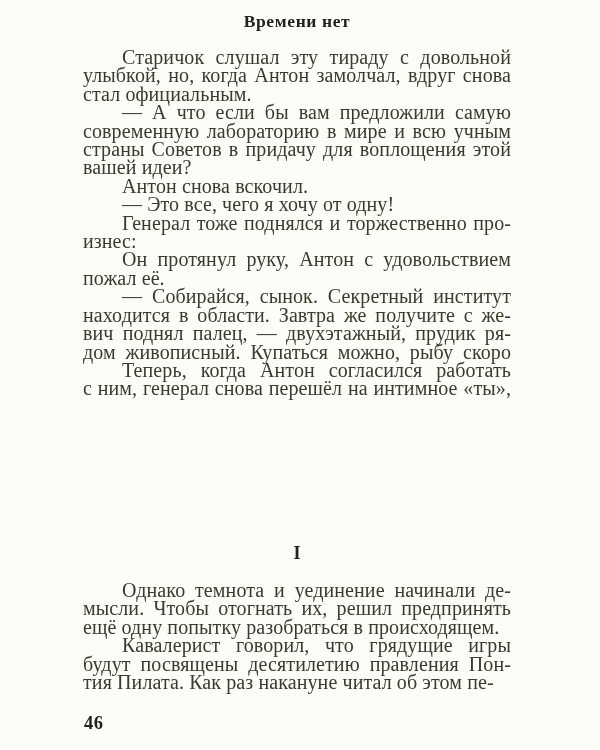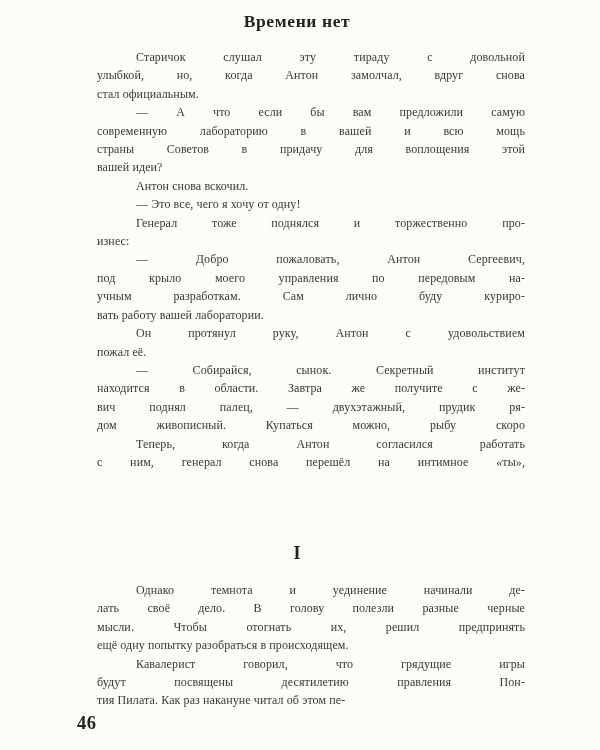--- a/index.html
+++ b/index.html
@@ -19,22 +19,22 @@
     position: absolute;
     top: 11px; left: 83px; width: 428px;
     text-align: center;
     font-weight: bold;
     font-size: 17.5px;
     letter-spacing: 0.6px;
     color: var(--ink-bold, #22241c);
   }
   .text-block {
     position: absolute;
-    left: 97px; width: 428px;
-    font-size: 12px;
+    left: 83px; width: 428px;
+    font-size: 20px;
     line-height: 18.4px;
     letter-spacing: 0.1px;
   }
   #text-block-1 { top: 48px; }
   #text-block-2 { top: 581px; }
   .para { margin: 0; }
   .line {
     text-align: justify;
     text-align-last: justify;
     white-space: normal;
@@ -44,60 +44,54 @@
   .section-heading {
     position: absolute;
     top: 543px; left: 83px; width: 428px;
     text-align: center;
     font-weight: bold;
     font-size: 18px;
     color: var(--ink-bold, #22241c);
   }
   .page-number {
     position: absolute;
-    top: 713px; left: 77px;
+    top: 713px; left: 84px;
     font-weight: bold;
     font-size: 18.5px;
     letter-spacing: 0.5px;
     color: var(--ink-bold, #22241c);
   }
 </style>
 </head>
 <body>
 
 <div class="page">
   <div class="running-header">Времени нет</div>
 
   <div class="text-block" id="text-block-1">
       <div class="para">
         <div class="line first">Старичок слушал эту тираду с довольной</div>
         <div class="line">улыбкой, но, когда Антон замолчал, вдруг снова</div>
         <div class="line last">стал официальным.</div>
       </div>
       <div class="para">
         <div class="line first">— А что если бы вам предложили самую</div>
-        <div class="line">современную лабораторию в вашей и всю мощь</div>
+        <div class="line">современную лабораторию в мире и всю учным</div>
         <div class="line">страны Советов в придачу для воплощения этой</div>
         <div class="line last">вашей идеи?</div>
       </div>
       <div class="para">
         <div class="line first last">Антон снова вскочил.</div>
       </div>
       <div class="para">
         <div class="line first last">— Это все, чего я хочу от одну!</div>
       </div>
       <div class="para">
         <div class="line first">Генерал тоже поднялся и торжественно про-</div>
         <div class="line last">изнес:</div>
-      </div>
-      <div class="para">
-        <div class="line first">— Добро пожаловать, Антон Сергеевич,</div>
-        <div class="line">под крыло моего управления по передовым на-</div>
-        <div class="line">учным разработкам. Сам лично буду куриро-</div>
-        <div class="line last">вать работу вашей лаборатории.</div>
       </div>
       <div class="para">
         <div class="line first">Он протянул руку, Антон с удовольствием</div>
         <div class="line last">пожал её.</div>
       </div>
       <div class="para">
         <div class="line first">— Собирайся, сынок. Секретный институт</div>
         <div class="line">находится в области. Завтра же получите с же-</div>
         <div class="line">вич поднял палец, — двухэтажный, прудик ря-</div>
         <div class="line">дом живописный. Купаться можно, рыбу скоро</div>
@@ -106,21 +100,20 @@
         <div class="line first">Теперь, когда Антон согласился работать</div>
         <div class="line">с ним, генерал снова перешёл на интимное «ты»,</div>
       </div>
     </div>
 
   <div class="section-heading">I</div>
 
   <div class="text-block" id="text-block-2">
       <div class="para">
         <div class="line first">Однако темнота и уединение начинали де-</div>
-        <div class="line">лать своё дело. В голову полезли разные черные</div>
         <div class="line">мысли. Чтобы отогнать их, решил предпринять</div>
         <div class="line last">ещё одну попытку разобраться в происходящем.</div>
       </div>
       <div class="para">
         <div class="line first">Кавалерист говорил, что грядущие игры</div>
         <div class="line">будут посвящены десятилетию правления Пон-</div>
         <div class="line last">тия Пилата. Как раз накануне читал об этом пе-</div>
       </div>
     </div>
 

